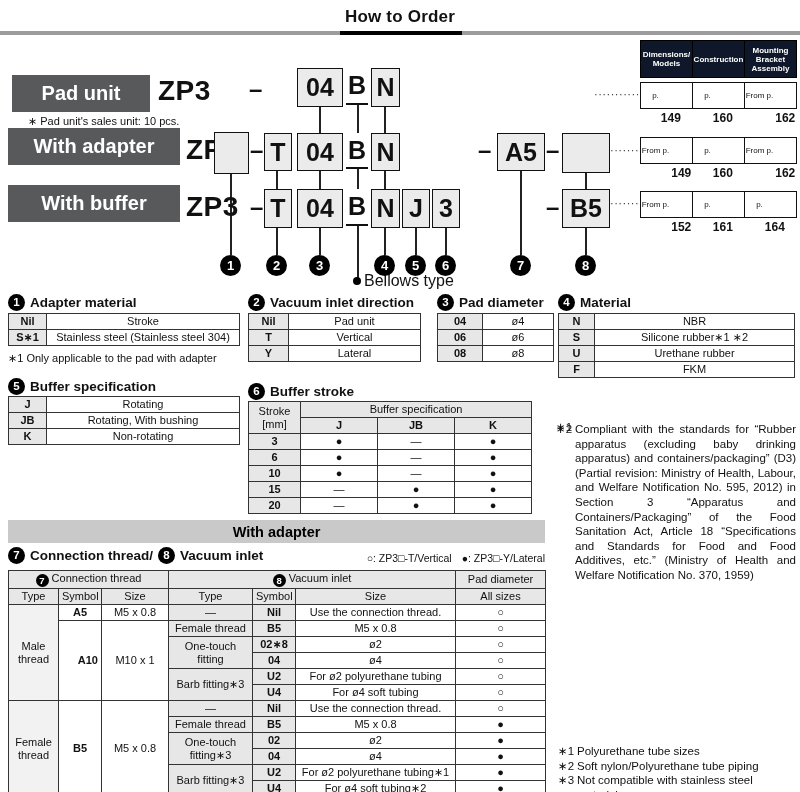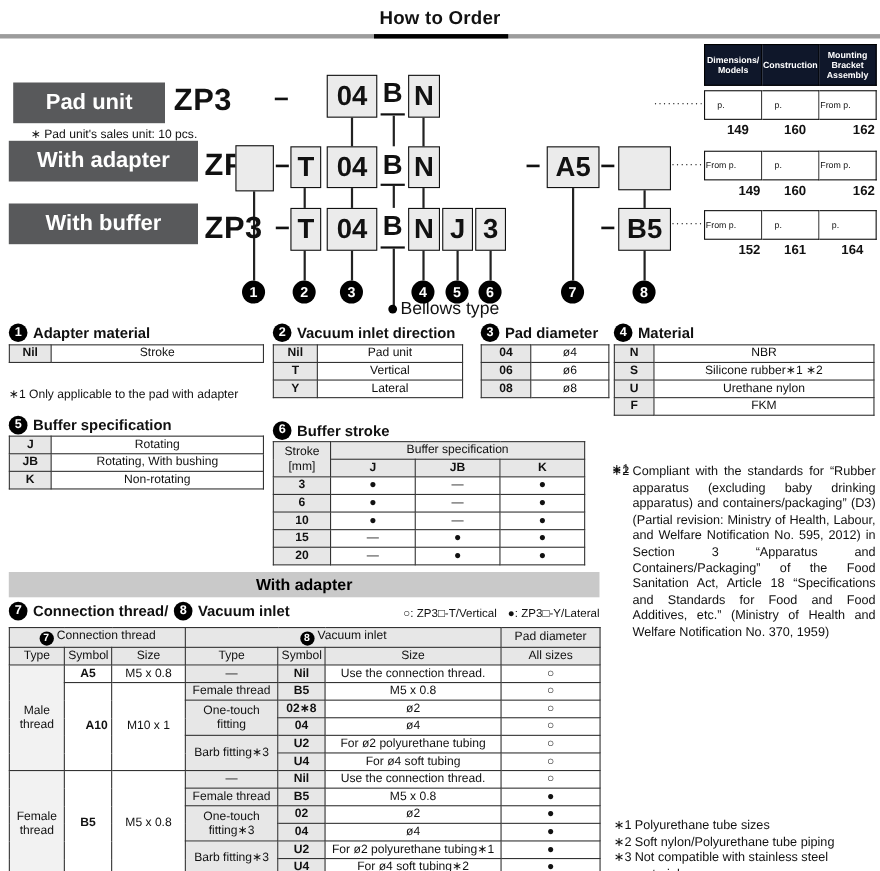--- a/index.html
+++ b/index.html
@@ -182,20 +182,24 @@
 <table class="abs tbl" style="left:8px;top:313px;width:232px;">
   <colgroup>
       <col style="width:38px;">
       <col>
     </colgroup>
   <tbody>
       <tr>
         <td class="sym">Nil</td>
         <td>Stroke</td>
       </tr>
+  <tr>
+        <td class="sym">S∗1</td>
+        <td>Stainless steel (Stainless steel 304)</td>
+      </tr>
 </tbody>
   </table>
 <div class="abs note" style="left:8px;top:352px;">∗1  Only applicable to the pad with adapter</div>
 
 <div class="abs sect-head" style="left:248px;top:294px;">
   <span class="ncirc">2</span>
   <span>Vacuum inlet direction</span>
 </div>
 <table class="abs tbl" style="left:248px;top:313px;width:173px;">
   <colgroup>
@@ -256,21 +260,21 @@
       <tr>
         <td class="sym">N</td>
         <td>NBR</td>
       </tr>
   <tr>
         <td class="sym">S</td>
         <td>Silicone rubber∗1 ∗2</td>
       </tr>
   <tr>
         <td class="sym">U</td>
-        <td>Urethane nylon</td>
+        <td>Urethane rubber</td>
       </tr>
   <tr>
         <td class="sym">F</td>
         <td>FKM</td>
       </tr>
 </tbody>
   </table>
 
 <div class="abs sect-head" style="left:8px;top:378px;">
   <span class="ncirc">5</span>

